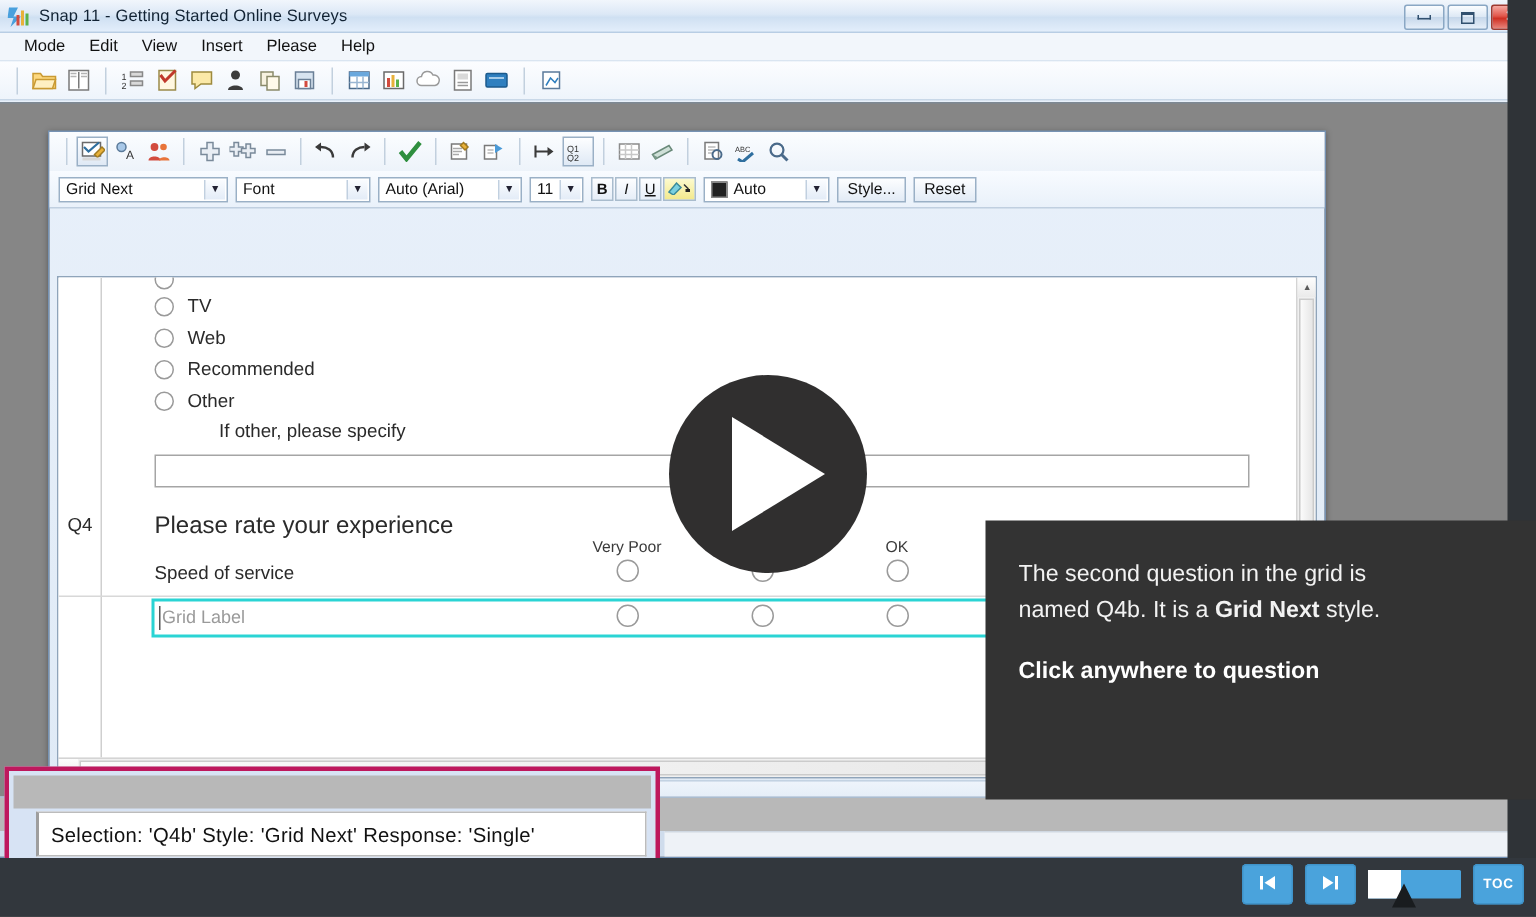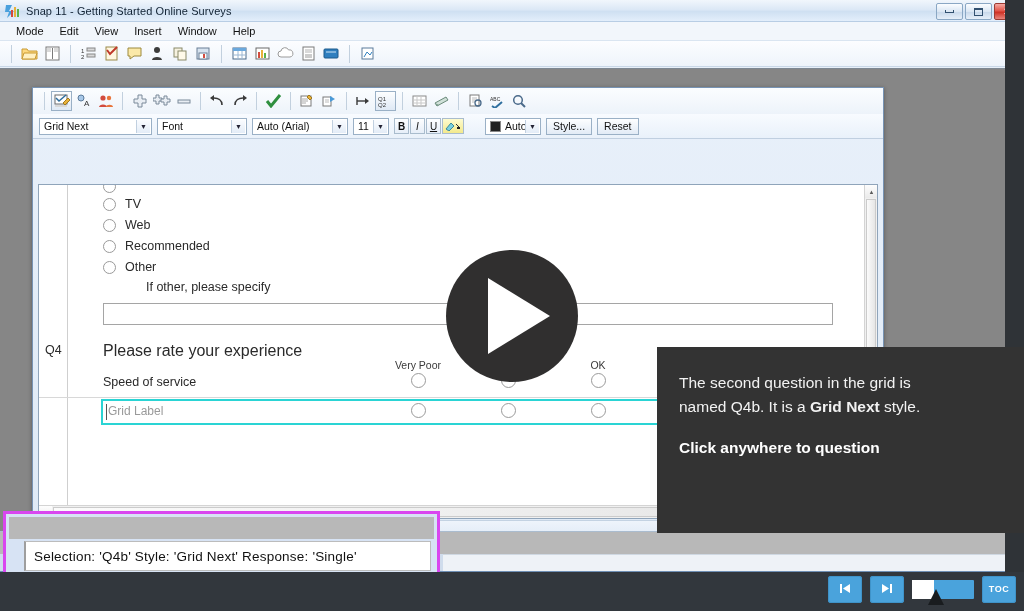--- a/index.html
+++ b/index.html
@@ -183,21 +183,21 @@
 
   .child-statusstrip {
     position: absolute; left: 0; right: 0; bottom: 0; height: 21px;
     background: linear-gradient(180deg,#eef4fb,#dde8f5);
     border-top: 1px solid #c3d2e2;
   }
 
   
   .status-callout {
     position: absolute; left: 3px; top: 511px; width: 437px; height: 65px;
-    border: 3px solid #d946ef; background: #d7e3f4;
+    border: 3px solid #be185d; background: #d7e3f4;
   }
   .status-callout .inner-gray {
     position: absolute; left: 3px; top: 3px; right: 3px; height: 22px;
     background: #b8b8b8;
   }
   .status-callout .status-field {
     position: absolute; left: 18px; top: 27px; right: 6px; height: 30px;
     background: #fff; border: 1px solid #bcbcbc; border-left: 2px solid #9e9e9e;
     display: flex; align-items: center;
   }
@@ -303,21 +303,21 @@
             <span class="glyph">✕</span>
           </div>
       </div>
     </div>
 
     <div class="app-menubar">
       <div class="menu-item">Mode</div>
       <div class="menu-item">Edit</div>
       <div class="menu-item">View</div>
       <div class="menu-item">Insert</div>
-      <div class="menu-item">Window</div>
+      <div class="menu-item">Please</div>
       <div class="menu-item">Help</div>
     </div>
 
     <div class="app-toolbar">
       <span class="tb-sep"></span>
       <div class="tbi">
         <svg width="17" height="15" viewBox="0 0 17 15">
             <path d="M1 3h5l1.4 2H16v8H1z" fill="#fdd87f" stroke="#c99a33"></path>
             <path d="M1 13l2-6h13l-2 6z" fill="#fff0c2" stroke="#c99a33"></path>
           </svg>
@@ -570,21 +570,21 @@
             <div class="fmt-btn" style="width:22px;background:linear-gradient(180deg,#fdfbd0,#f3e98c);">
               <span>
                 <svg width="16" height="11" viewBox="0 0 16 11">
                     <path d="M1 9l5-6 3 3-5 5z" fill="#7ad0e0" stroke="#3a8a9a"></path>
                     <path d="M11 4l3 3" stroke="#333"></path>
                     <path d="M12 8l3 0" stroke="#222" stroke-width="2"></path>
                   </svg>
               </span>
             </div>
           </div>
-          <div class="combo" style="width:56px;margin-left:16px;">
+          <div class="combo" style="width:84px;">
             <span style="display:inline-block;width:11px;height:11px;background:#222;border:1px solid #888;margin-right:4px;"></span>
             <span>Auto</span>
             <span class="arrow">▼</span>
           </div>
           <div class="push-btn">Style...</div>
           <div class="push-btn">Reset</div>
         </div>
 
         <div class="canvas-wrap">
           <div class="page">

